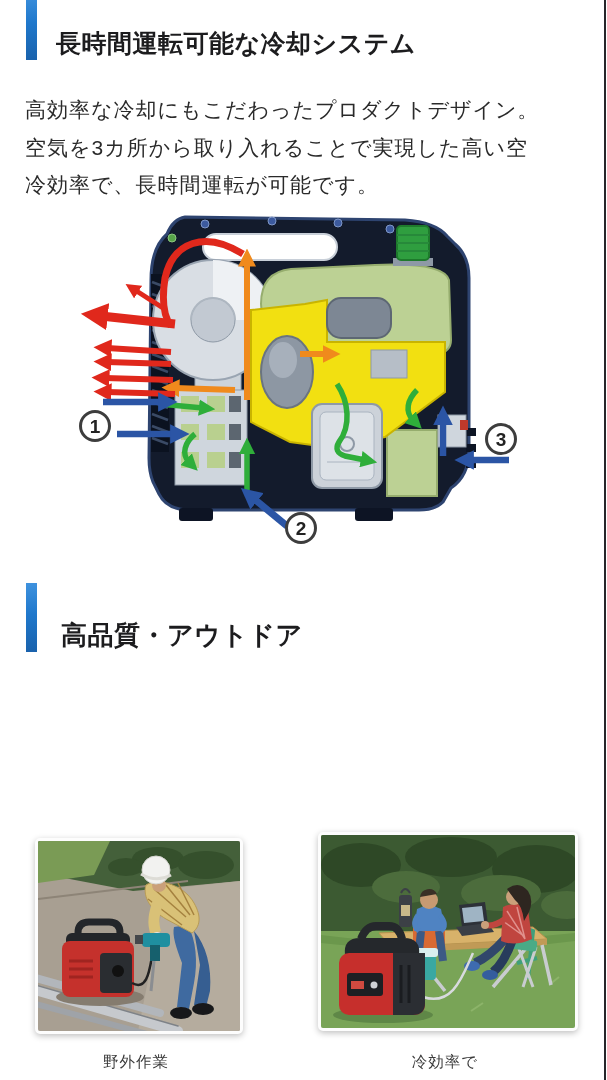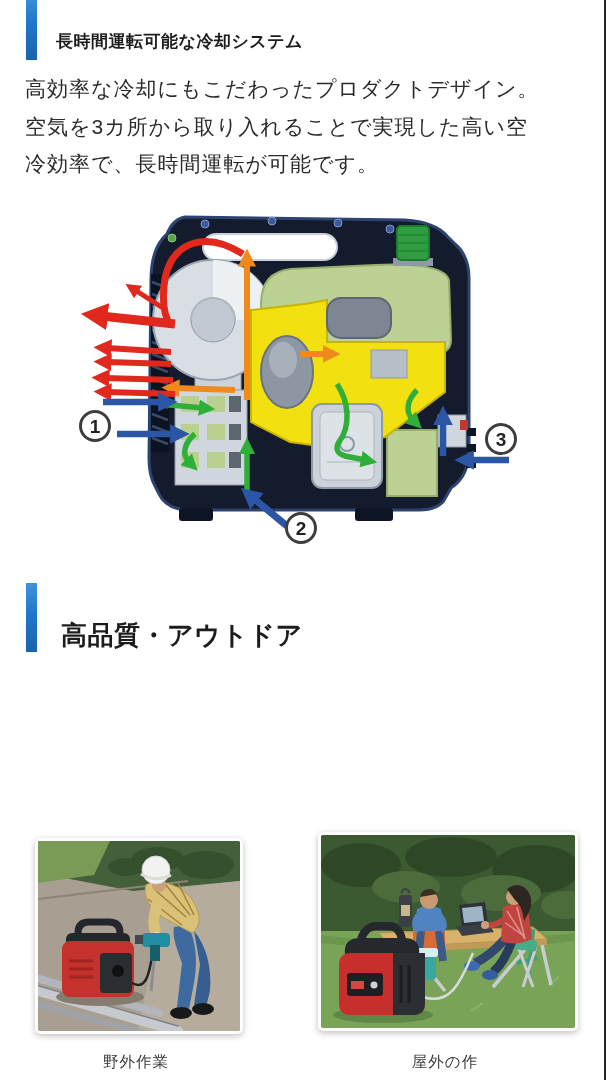--- a/index.html
+++ b/index.html
@@ -6,25 +6,25 @@
   .screen{
     position:relative;width:607px;height:1080px;background:#ffffff;overflow:hidden;
     font-family:"Liberation Sans",sans-serif;color:#222;
   }
   .right-edge{position:absolute;left:604px;top:0;width:2px;height:1080px;background:#26262a;}
   .accent-bar{position:absolute;left:26px;width:11px;
     background:linear-gradient(180deg,#3f92de 0%,#1f78cc 45%,#1a62ac 100%);}
   .bar-1{top:-8px;height:68px;}
   .bar-2{top:583px;height:69px;}
   .section-heading{position:absolute;font-weight:bold;color:#1c1c1e;letter-spacing:0.5px;white-space:nowrap;}
-  .heading-1{left:56px;top:16px;font-size:17px;}
+  .heading-1{left:56px;top:6px;font-size:25px;}
   .heading-2{left:61px;top:596px;font-size:26px;}
   .body-text{position:absolute;left:25px;width:580px;font-size:21px;line-height:37.5px;
     color:#2a2a2a;letter-spacing:1px;white-space:pre-line;}
-  .body-1{top:49px;}
+  .body-1{top:70px;}
   .body-2{top:643px;}
   .diagram{position:absolute;left:75px;top:212px;width:450px;height:340px;}
   .photo{position:absolute;border:3px solid #fdfdfd;border-radius:5px;overflow:hidden;
     box-shadow:0 2px 6px rgba(0,0,0,0.25);background:#ddd;}
   .photo-1{left:35px;top:838px;width:202px;height:190px;}
   .photo-2{left:318px;top:832px;width:254px;height:193px;}
   .photo svg{display:block;}
   .photo-caption{position:absolute;top:1052px;font-size:15.5px;color:#3b3b3b;
     text-align:center;letter-spacing:1px;}
   .caption-1{left:35px;width:202px;}
@@ -321,16 +321,16 @@
         <path d="M24,120 q-2,-17 15,-17 h44 q17,0 15,17 Z" fill="#25282c"></path>
         <rect x="18" y="118" width="86" height="62" rx="10" fill="#c62f2c"></rect>
         <path d="M72,118 h32 v50 q0,12 -12,12 h-20 Z" fill="#2b2e33"></path>
         <path d="M80,130 v38 M88,130 v38" stroke="#1a1c20" stroke-width="3"></path>
         <rect x="26" y="138" width="36" height="23" rx="3" fill="#1d1f23"></rect>
         <rect x="30" y="146" width="13" height="8" fill="#d04a40"></rect>
         <circle cx="53" cy="150" r="3.5" fill="#cfd2d6"></circle>
       </g>
     </svg>
   </div>
-  <div class="photo-caption caption-2">屋外の作</div>
+  <div class="photo-caption caption-2">冷効率で</div>
 
   <div class="right-edge"></div>
 </div>
 
 </body></html>

